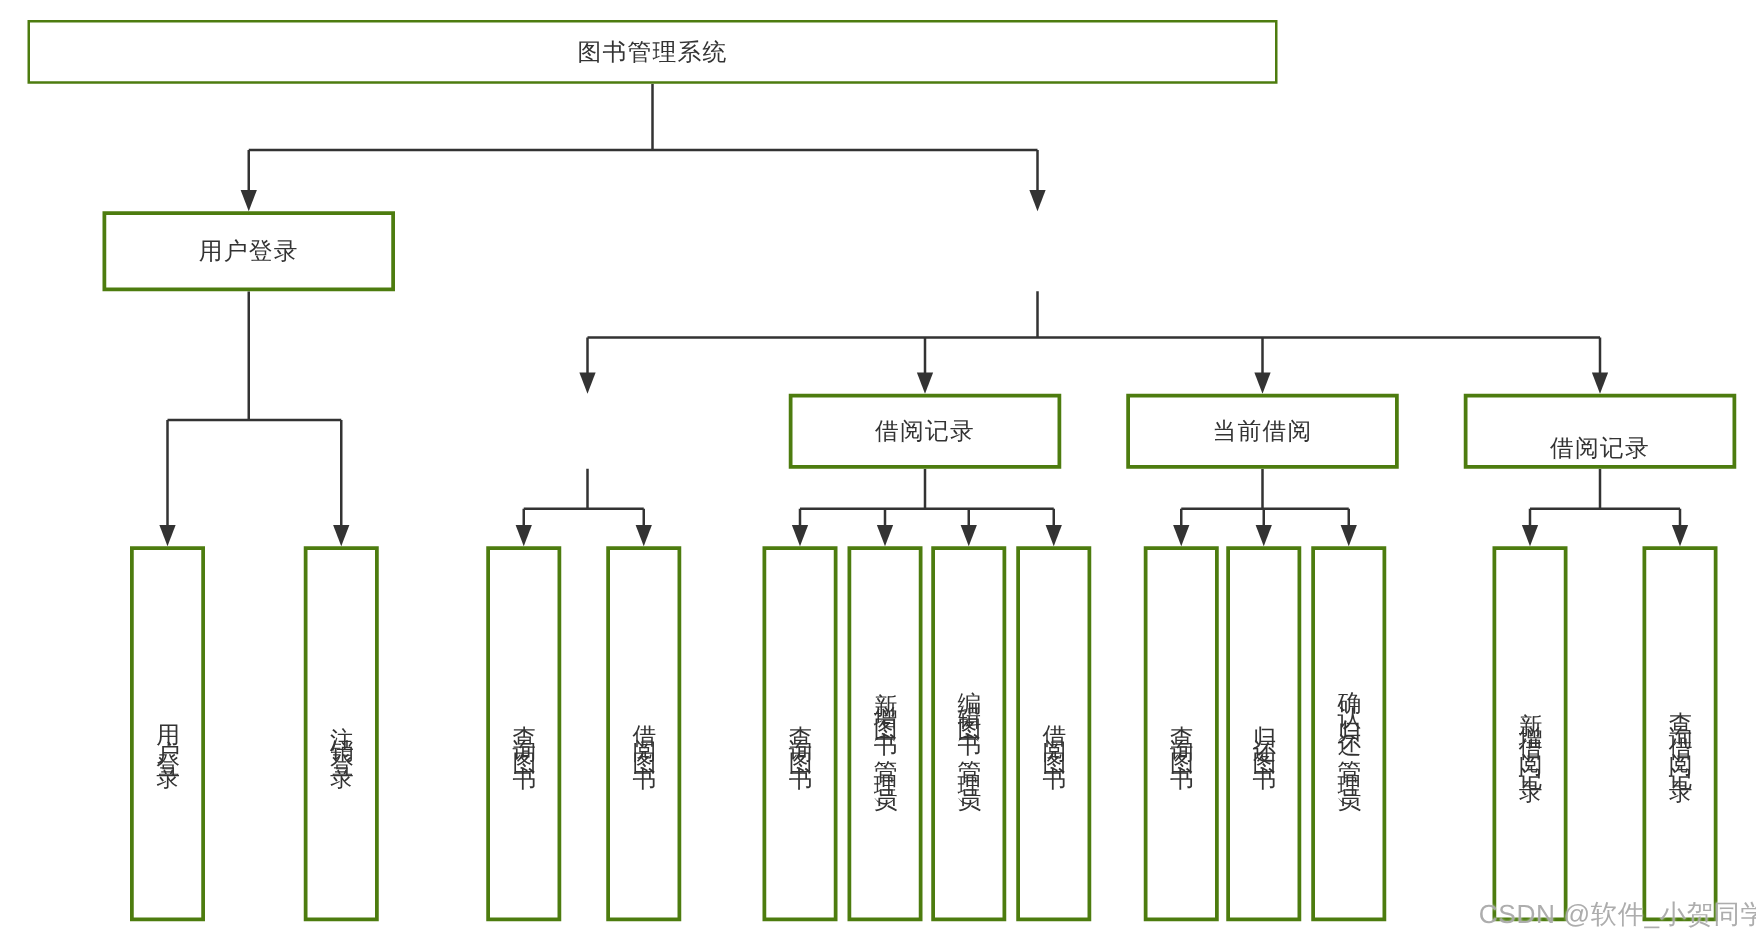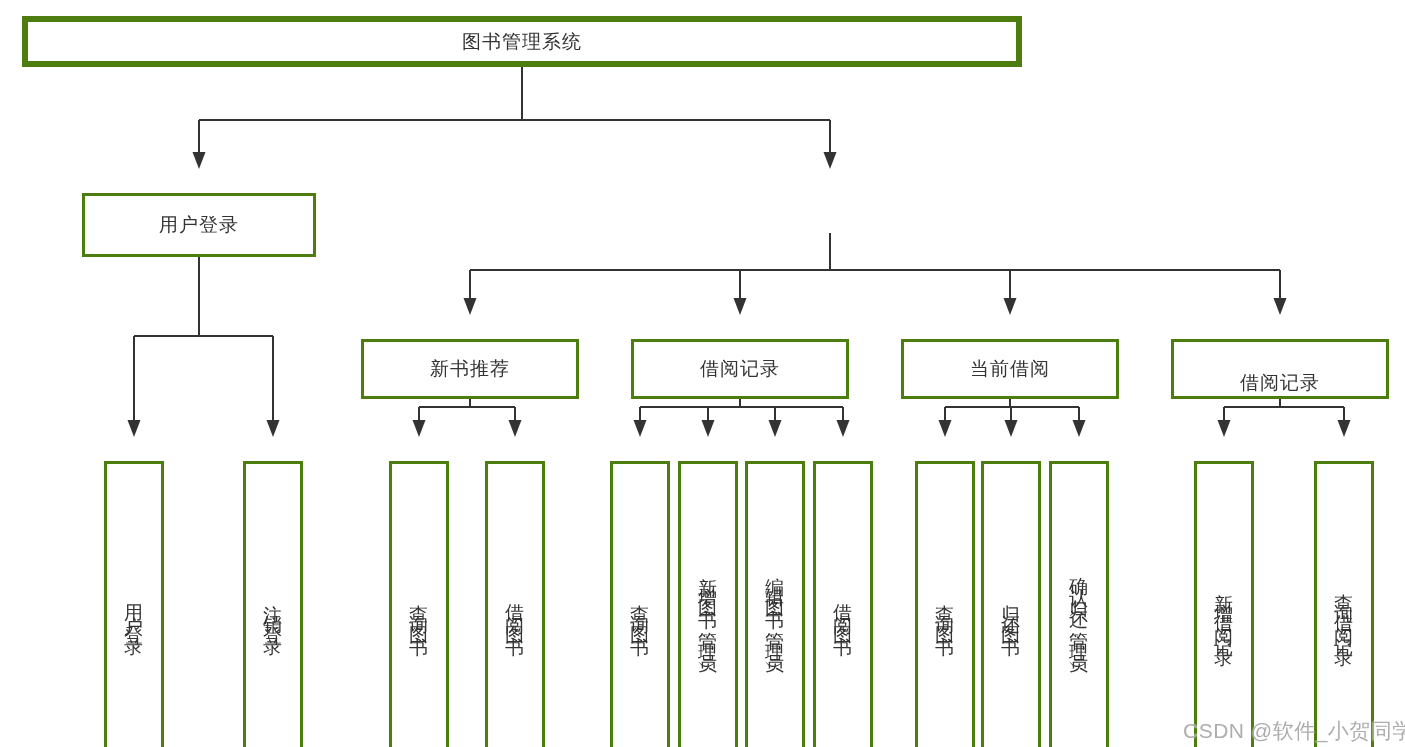--- a/index.html
+++ b/index.html
@@ -8,30 +8,30 @@
     background:#ffffff;
     font-family:"Liberation Sans","DejaVu Sans",sans-serif;
     position:relative;
     overflow:hidden;
   }
   #stage { position:absolute; left:0; top:0; width:1405px; height:747px; }
   svg.connectors { position:absolute; left:0; top:0; pointer-events:none; }
   .node {
     position:absolute;
     box-sizing:border-box;
-    border:6px solid #4d7c0f;
+    border:2px solid #4d7c0f;
     background:#ffffff;
     color:#333333;
     display:flex;
     align-items:center;
     justify-content:center;
     font-size:19px;
     letter-spacing:1px;
   }
-  .lvl2 { border-width:3px;margin-top:24px; }
+  .lvl2 { border-width:3px; }
   .leaf {
     width:60px; height:300px; top:437px;
   }
   .leaf .vtext {
     writing-mode:vertical-rl;
     text-orientation:mixed;
     letter-spacing:11px;
     font-size:19px;
     line-height:1;
     white-space:nowrap;
@@ -92,23 +92,20 @@
   </svg>
 
   <div class="node" style="left:22px; top:16px; width:1000px; height:51px;">
     <span>图书管理系统</span>
   </div>
 
   <div class="node lvl2" style="left:82px; top:169px; width:234px; height:64px;">
     <span>用户登录</span>
   </div>
 
-  <div class="node lvl2" style="left:361px; top:315px; width:218px; height:60px;">
-    <span>新书推荐</span>
-  </div>
   <div class="node lvl2" style="left:631px; top:315px; width:218px; height:60px;">
     <span>借阅记录</span>
   </div>
   <div class="node lvl2" style="left:901px; top:315px; width:218px; height:60px;">
     <span>当前借阅</span>
   </div>
   <div class="node lvl2" style="left:1171px; top:315px; width:218px; height:60px;align-items:flex-end;">
     <span>借阅记录</span>
   </div>
 

